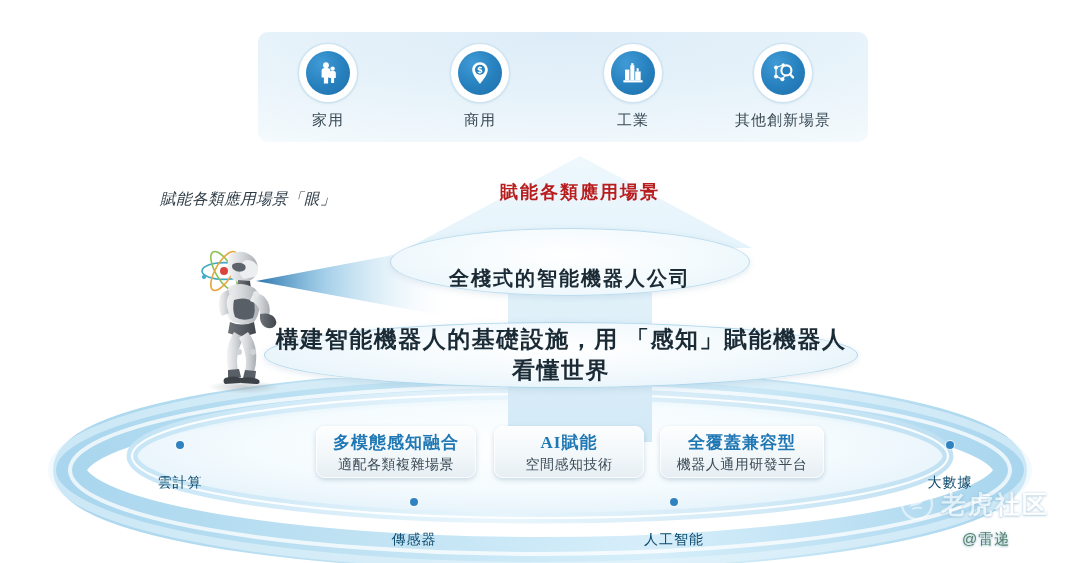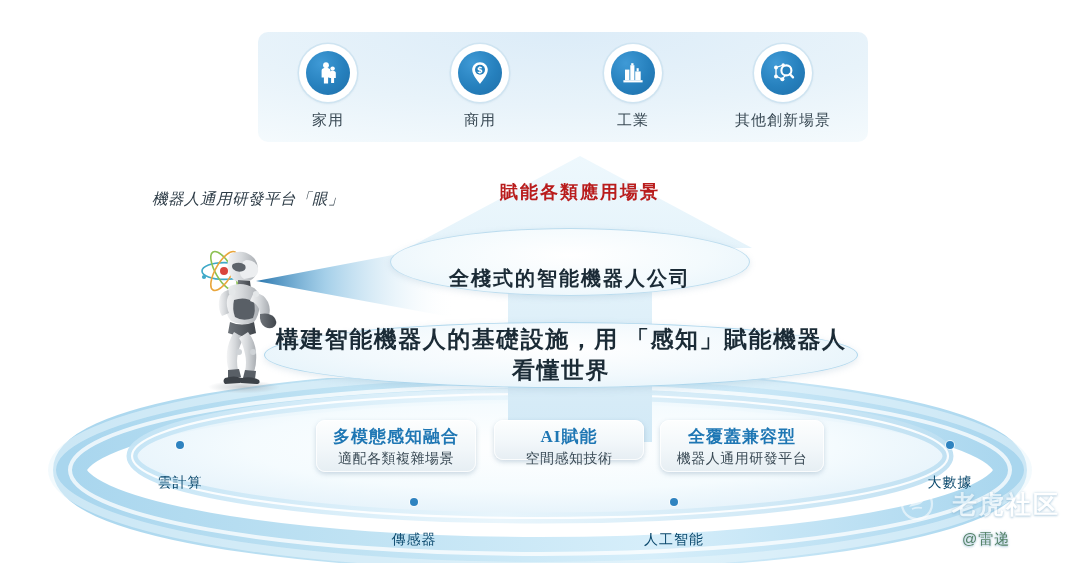--- a/index.html
+++ b/index.html
@@ -78,30 +78,31 @@
 
   
   .card{
     position:absolute;
     border-radius:9px;
     background:linear-gradient(180deg,#fdfefe 0%,#f2f7fa 55%,#e6eef3 100%);
     box-shadow:0 2px 5px rgba(80,120,150,.28), 0 0 0 1px rgba(255,255,255,.8) inset;
     text-align:center;
     padding-top:7px;
     box-sizing:border-box;
+    margin-top:6px;
   }
   .card-title{
     font-size:17px;font-weight:bold;color:#1f77b4;letter-spacing:1px;
     line-height:20px;
   }
   .card-sub{
     font-size:14px;color:#3c4c57;letter-spacing:.5px;margin-top:3px;line-height:18px;
   }
   #card-0{left:316px;top:420px;width:160px;height:52px;}
-  #card-1{left:494px;top:420px;width:150px;height:40px;}
+  #card-1{left:494px;top:420px;width:150px;height:52px;}
   #card-2{left:660px;top:420px;width:164px;height:52px;}
 
   
   .node{position:absolute;text-align:center;}
   .node-dot{
     width:8px;height:8px;border-radius:50%;
     background:#2f83c0;margin:0 auto 5px auto;
     box-shadow:0 0 0 1px rgba(255,255,255,.7);
   }
   .node-label{
@@ -118,21 +119,21 @@
     font-style:italic;font-size:15.5px;color:#2c3b46;line-height:25px;
     letter-spacing:.5px;
   }
   #robot-figure{left:186px;top:248px;width:120px;height:145px;}
   #atom-icon{left:196px;top:243px;width:56px;height:56px;}
   #vision-beam{left:256px;top:243px;width:200px;height:75px;}
 
   
   #wm-tiger{
     position:absolute;left:900px;top:487px;
-    display:flex;align-items:flex-end;gap:18px;
+    display:flex;align-items:flex-end;gap:7px;
     opacity:.62;
   }
   #wm-tiger .wm-text{
     font-size:25px;color:#ffffff;font-weight:bold;letter-spacing:2px;
     text-shadow:0 0 3px rgba(150,190,215,.95), 0 1px 2px rgba(120,165,195,.8);
     font-family:"Liberation Sans",sans-serif;
   }
   #wm-handle{
     position:absolute;left:962px;top:530px;
     font-size:15px;color:#14532d;letter-spacing:1px;opacity:.72;
@@ -296,21 +297,21 @@
   <div class="node" id="node-sensor">
     <div class="node-dot"></div>
     <div class="node-label">傳感器</div>
   </div>
   <div class="node" id="node-ai">
     <div class="node-dot"></div>
     <div class="node-label">人工智能</div>
   </div>
 
   <div class="layer" id="tagline">
-    <div>機器人通用研發平台「眼」</div>
+    <div>賦能各類應用場景「眼」</div>
   </div>
 
   <svg class="layer" id="atom-icon" viewBox="0 0 56 56">
     <g transform="translate(28,28)">
       <ellipse rx="22" ry="8.4" fill="none" stroke="#3fa9c8" stroke-width="1.6" transform="rotate(0)"></ellipse>
       <ellipse rx="22" ry="8.4" fill="none" stroke="#8cc152" stroke-width="1.6" transform="rotate(60)"></ellipse>
       <ellipse rx="22" ry="8.4" fill="none" stroke="#e9a63c" stroke-width="1.6" transform="rotate(120)"></ellipse>
       <circle r="4" fill="#d9453c"></circle>
       <circle cx="-20" cy="6" r="2.1" fill="#3fa9c8"></circle>
       <circle cx="14" cy="-16" r="2.1" fill="#8cc152"></circle>

